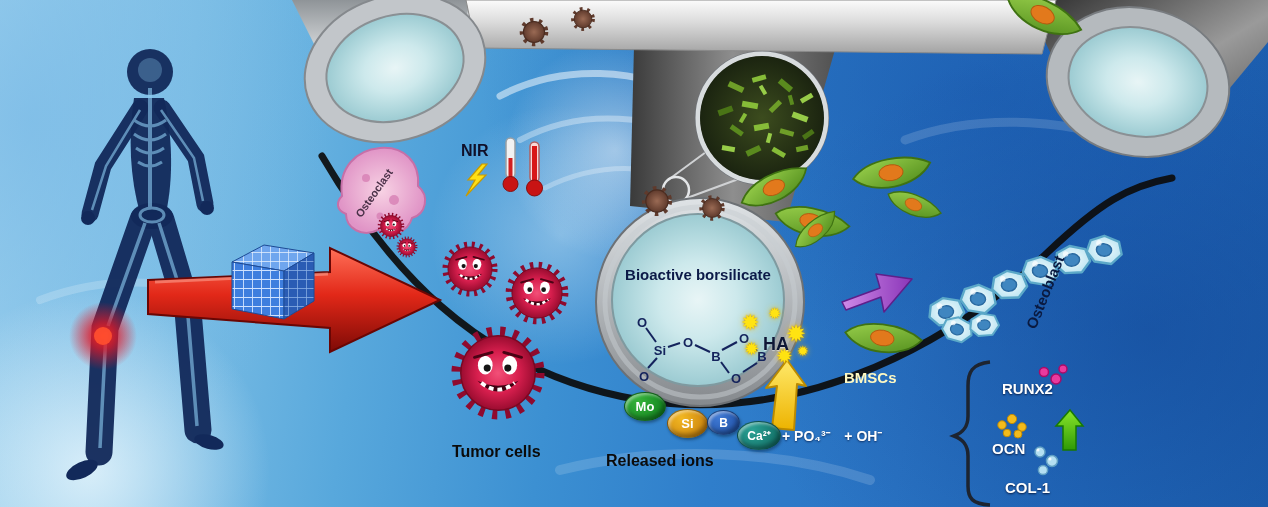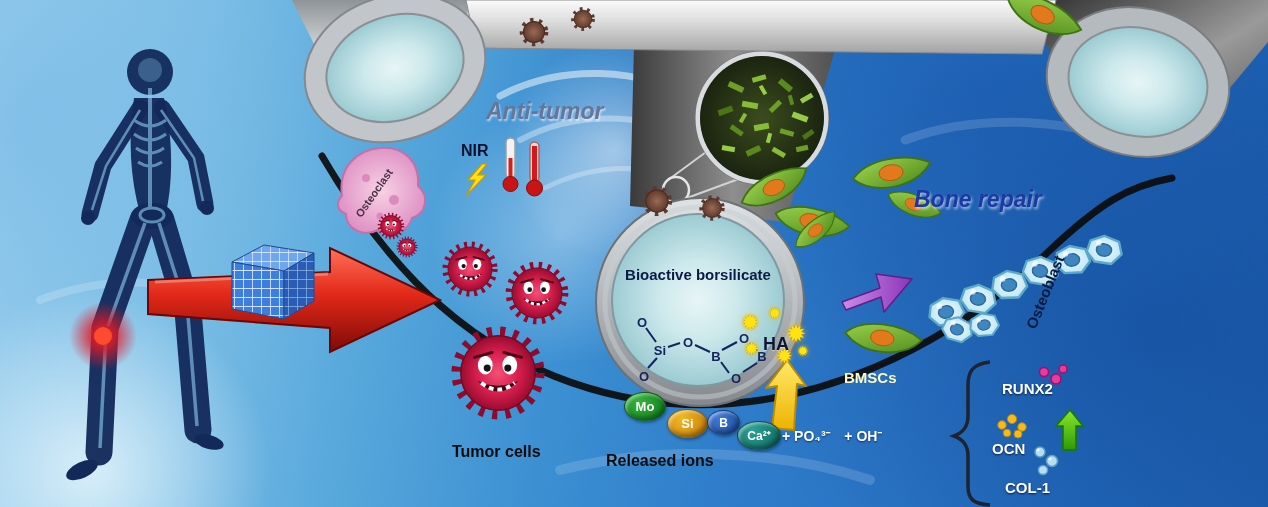--- a/index.html
+++ b/index.html
@@ -359,23 +359,21 @@
       <circle cx="510.5" cy="184" r="7.5" fill="#c81414" stroke="#8a0e0e" stroke-width="1"></circle>
     </g>
     <g>
       <rect x="530" y="142" width="9" height="40" rx="4.5" fill="#f8d8d8" stroke="#b06060" stroke-width="1.5"></rect>
       <rect x="532" y="146" width="5" height="36" fill="#d81818"></rect>
       <circle cx="534.5" cy="188" r="8" fill="#c81414" stroke="#8a0e0e" stroke-width="1"></circle>
     </g>
   </svg>
 
 
-  <div class="lbl" style="left:486px;top:98px;font-size:23px;font-weight:800;font-style:italic;color:#66759a;text-shadow:1px 2px 2px rgba(255,255,255,.6);">Anti-tumor</div>
-
-  <div class="lbl" style="left:914px;top:186px;font-size:23px;font-weight:800;font-style:italic;color:#1c38a2;text-shadow:1px 2px 3px rgba(240,248,255,.7);">Bone repair</div>
+
 
   <div class="lbl" style="left:461px;top:142px;font-size:16px;font-weight:bold;color:#10102a;">NIR</div>
 
   <div class="lbl" style="left:374px;top:193px;transform:translate(-50%,-50%) rotate(-55deg);font-size:11px;font-weight:bold;color:#4a3148;">Osteoclast</div>
 
   <div class="lbl" style="left:452px;top:443px;font-size:16px;font-weight:bold;color:#0b0b0b;">Tumor cells</div>
 
   <div class="lbl" style="left:613px;top:266px;width:170px;text-align:center;font-size:15px;font-weight:bold;color:#0c1a48;line-height:1.15;">
     <div>Bioactive borsilicate</div>
   </div>

